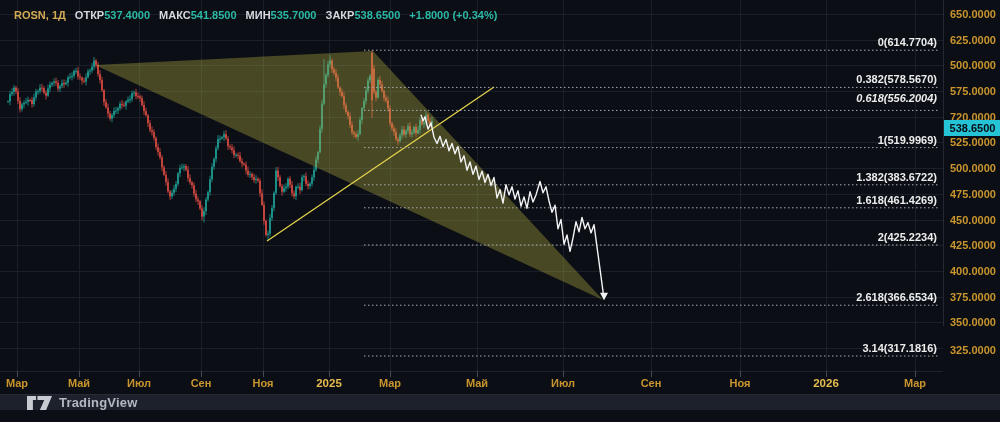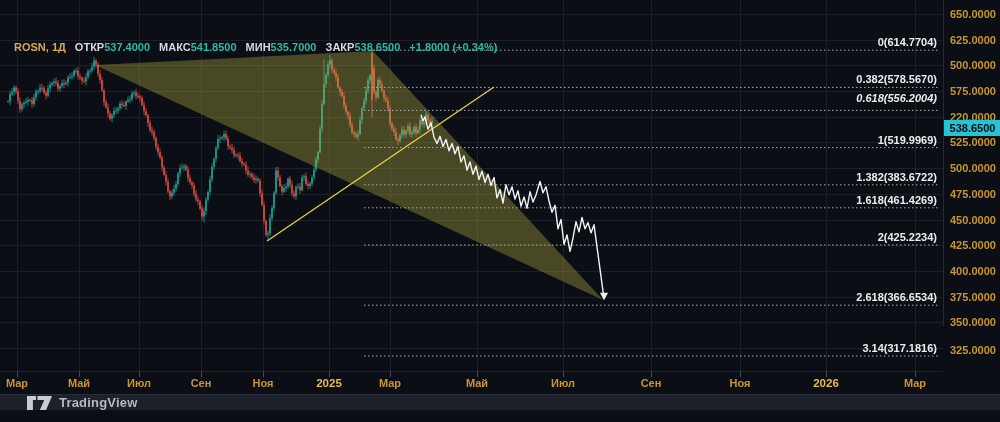--- a/index.html
+++ b/index.html
@@ -38,21 +38,21 @@
   #bottom-bar {
     position:absolute; left:0; top:394px; width:1000px; height:16px;
     background:#1c212c; border-top:1px solid #262b36;
     display:flex; align-items:center;
   }
   #logo { display:flex; align-items:center; gap:7px; margin-left:27px; cursor:pointer; }
   #logo-text { font-size:13px; font-weight:bold; color:#b4b8c0; letter-spacing:.2px; }
   
   #legend {
     position:absolute; left:14px; top:9px; display:flex; align-items:baseline;
-    gap:9px; font-size:11px; font-weight:bold; white-space:nowrap; z-index:5;margin-top:32px;
+    gap:9px; font-size:11px; font-weight:bold; white-space:nowrap; z-index:5;
   }
   #legend .sym { color:#d3ab55; cursor:pointer; }
   #legend .pair { color:#d6d8dd; }
   #legend .val { color:#2cb9a6; }
   #legend .chg { color:#2cb9a6; }
   
   .fib-label {
     position:absolute; font-size:11px; font-weight:bold; color:#eceded;
     transform:translate(-100%,-100%); white-space:nowrap; z-index:4;
   }
@@ -546,21 +546,21 @@
     <span class="pair"><span>ЗАКР</span><span class="val">538.6500</span></span>
     <span class="chg">+1.8000 (+0.34%)</span>
   </div>
 
   <div id="price-axis">
     <div id="price-ticks">
         <div class="price-tick" style="top: 8px;">650.0000</div>
         <div class="price-tick" style="top: 33.6923px;">625.0000</div>
         <div class="price-tick" style="top: 59.3846px;">500.0000</div>
         <div class="price-tick" style="top: 85.0769px;">575.0000</div>
-        <div class="price-tick" style="top: 110.769px;">220.0000</div>
+        <div class="price-tick" style="top: 110.769px;">720.0000</div>
         <div class="price-tick" style="top: 136.462px;">525.0000</div>
         <div class="price-tick" style="top: 162.154px;">500.0000</div>
         <div class="price-tick" style="top: 187.846px;">475.0000</div>
         <div class="price-tick" style="top: 213.538px;">450.0000</div>
         <div class="price-tick" style="top: 239.231px;">425.0000</div>
         <div class="price-tick" style="top: 264.923px;">400.0000</div>
         <div class="price-tick" style="top: 290.615px;">375.0000</div>
         <div class="price-tick" style="top: 316.308px;">350.0000</div>
         <div class="price-tick" style="top: 344px;">325.0000</div>
       </div>

